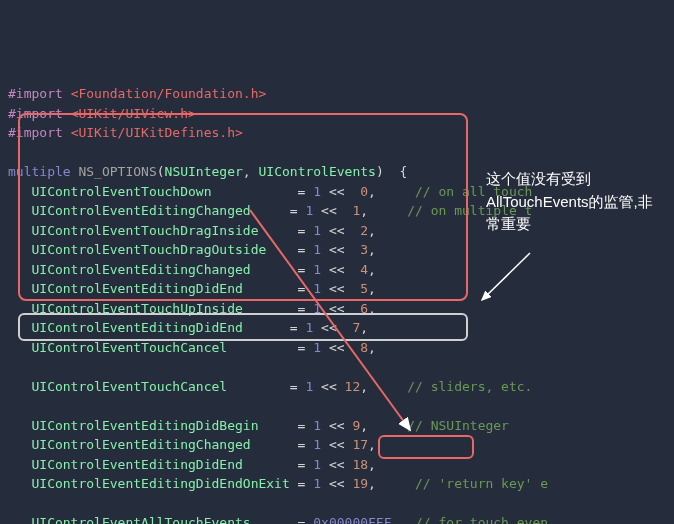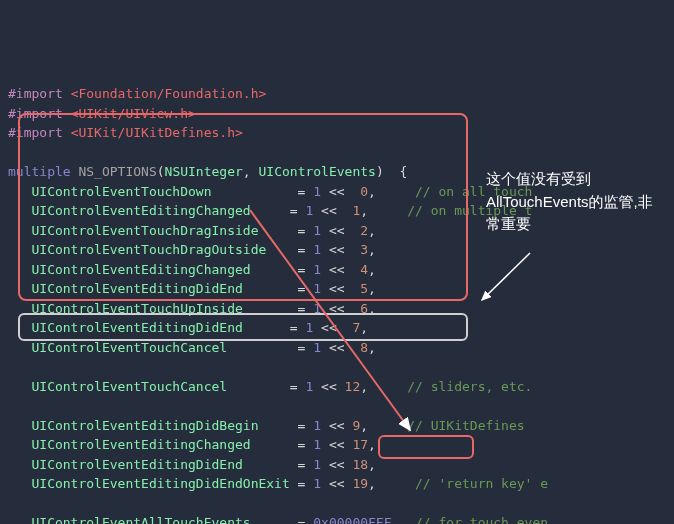--- a/index.html
+++ b/index.html
@@ -25,21 +25,21 @@
    <span class="w">UIControlEventTouchDragInside     </span>= <span class="b">1</span> &lt;&lt;  <span class="o">2</span>,
    <span class="w">UIControlEventTouchDragOutside    </span>= <span class="b">1</span> &lt;&lt;  <span class="o">3</span>,
    <span class="w">UIControlEventEditingChanged      </span>= <span class="b">1</span> &lt;&lt;  <span class="o">4</span>,
    <span class="w">UIControlEventEditingDidEnd       </span>= <span class="b">1</span> &lt;&lt;  <span class="o">5</span>,
    <span class="w">UIControlEventTouchUpInside       </span>= <span class="b">1</span> &lt;&lt;  <span class="o">6</span>,
    <span class="w">UIControlEventEditingDidEnd      </span>= <span class="b">1</span> &lt;&lt;  <span class="o">7</span>,
    <span class="w">UIControlEventTouchCancel         </span>= <span class="b">1</span> &lt;&lt;  <span class="o">8</span>,
 
    <span class="w">UIControlEventTouchCancel        </span>= <span class="b">1</span> &lt;&lt; <span class="o">12</span>,     <span class="g">// sliders, etc.</span>
 
-   <span class="w">UIControlEventEditingDidBegin     </span>= <span class="b">1</span> &lt;&lt; <span class="o">9</span>,     <span class="g">// UIKitDefines</span>
+   <span class="w">UIControlEventEditingDidBegin     </span>= <span class="b">1</span> &lt;&lt; <span class="o">9</span>,     <span class="g">// NSUInteger</span>
    <span class="w">UIControlEventEditingChanged      </span>= <span class="b">1</span> &lt;&lt; <span class="o">17</span>,
    <span class="w">UIControlEventEditingDidEnd       </span>= <span class="b">1</span> &lt;&lt; <span class="o">18</span>,
    <span class="w">UIControlEventEditingDidEndOnExit </span>= <span class="b">1</span> &lt;&lt; <span class="o">19</span>,     <span class="g">// 'return key' e</span>
 
    <span class="w">UIControlEventAllTouchEvents      </span>= <span class="b">0x00000FFF</span>,  <span class="g">// for touch even</span>
    = ,  
    = ,  
    = ,  
    =  
 </div>

